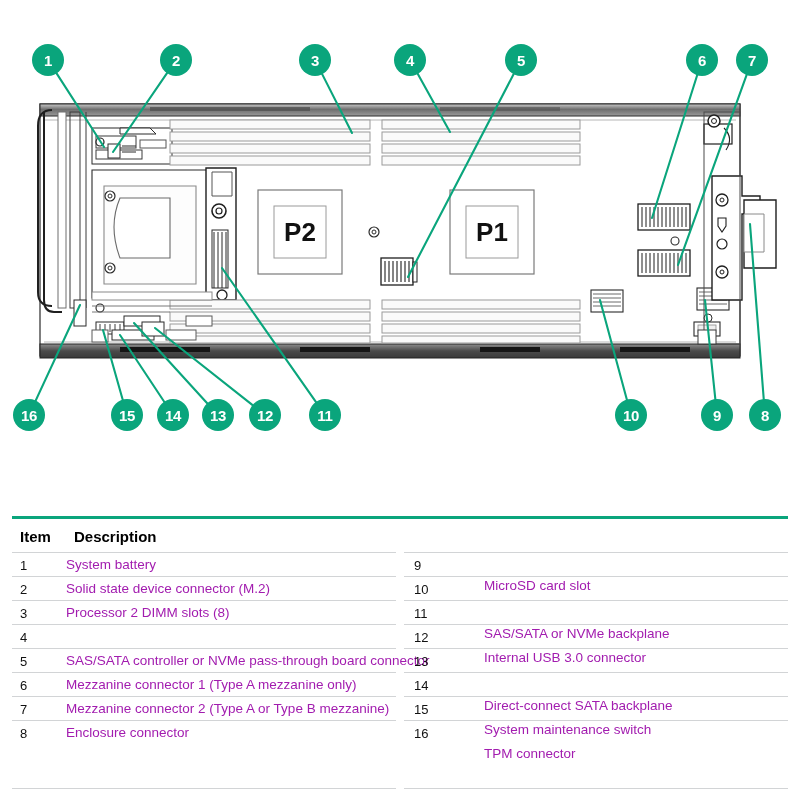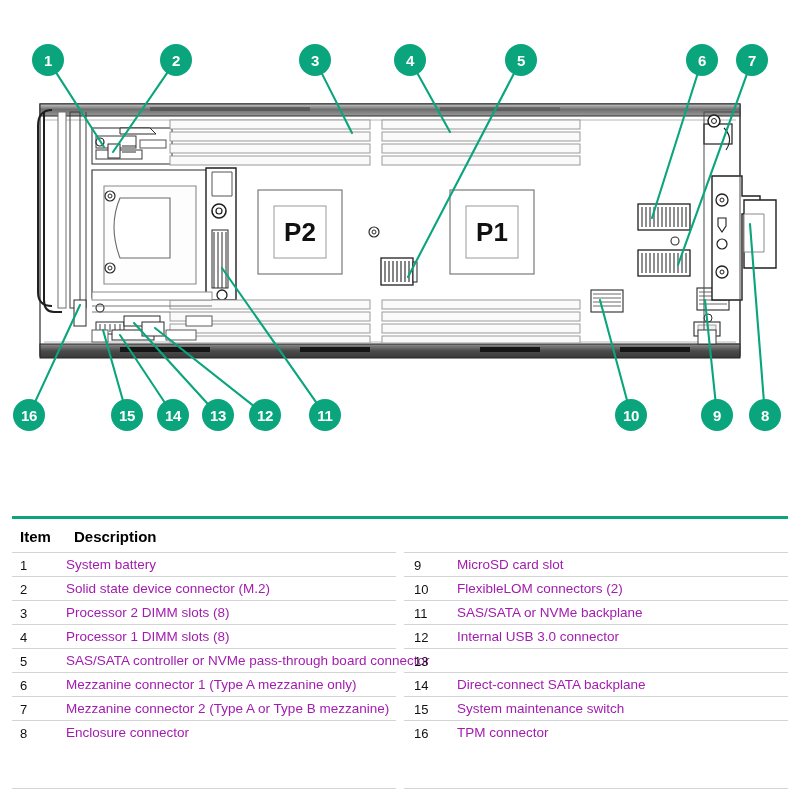--- a/index.html
+++ b/index.html
@@ -117,21 +117,21 @@
   .trow .desc {
     position: absolute;
     left: 54px;
     top: 4px;
     right: 2px;
     font-size: 13.5px;
     color: #a21caf;
     white-space: nowrap;
   }
   .col-right .trow .num { left: 10px; }
-  .col-right .trow .desc { left: 53px; }
+  .col-right .trow .desc { left: 80px; margin-top: 21px; }
   .col-right .trow { border-top: 1px solid #d2d4d6; }
   .tbl-bottom {
     position: absolute;
     top: 236px;
     left: 0;
     width: 384px;
     height: 1px;
     background: #d2d4d6;
   }
 </style>
@@ -448,21 +448,20 @@
         <div class="trow">
           <span class="num">2</span>
           <span class="desc">Solid state device connector (M.2)</span>
         </div>
         <div class="trow">
           <span class="num">3</span>
           <span class="desc">Processor 2 DIMM slots (8)</span>
         </div>
         <div class="trow">
           <span class="num">4</span>
-          <span class="desc">Processor 1 DIMM slots (8)</span>
         </div>
         <div class="trow">
           <span class="num">5</span>
           <span class="desc">SAS/SATA controller or NVMe pass-through board connector</span>
         </div>
         <div class="trow">
           <span class="num">6</span>
           <span class="desc">Mezzanine connector 1 (Type A mezzanine only)</span>
         </div>
         <div class="trow">
@@ -475,21 +474,20 @@
         </div>
         <div class="tbl-bottom"></div>
       </div>
     <div class="col col-right" id="col-right">
         <div class="trow">
           <span class="num">9</span>
           <span class="desc">MicroSD card slot</span>
         </div>
         <div class="trow">
           <span class="num">10</span>
-          <span class="desc">FlexibleLOM connectors (2)</span>
         </div>
         <div class="trow">
           <span class="num">11</span>
           <span class="desc">SAS/SATA or NVMe backplane</span>
         </div>
         <div class="trow">
           <span class="num">12</span>
           <span class="desc">Internal USB 3.0 connector</span>
         </div>
         <div class="trow">

